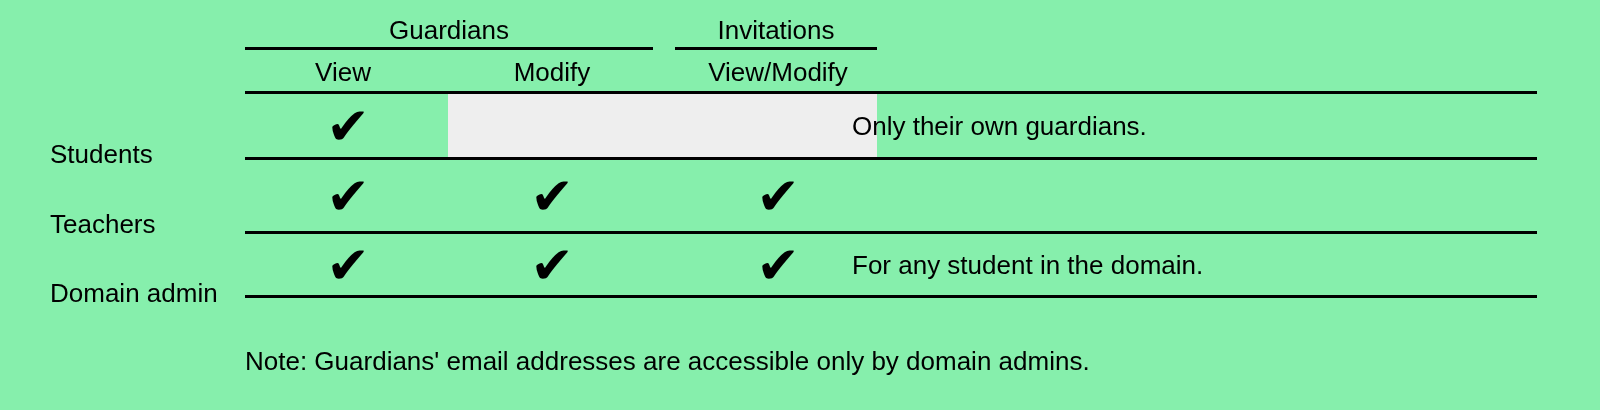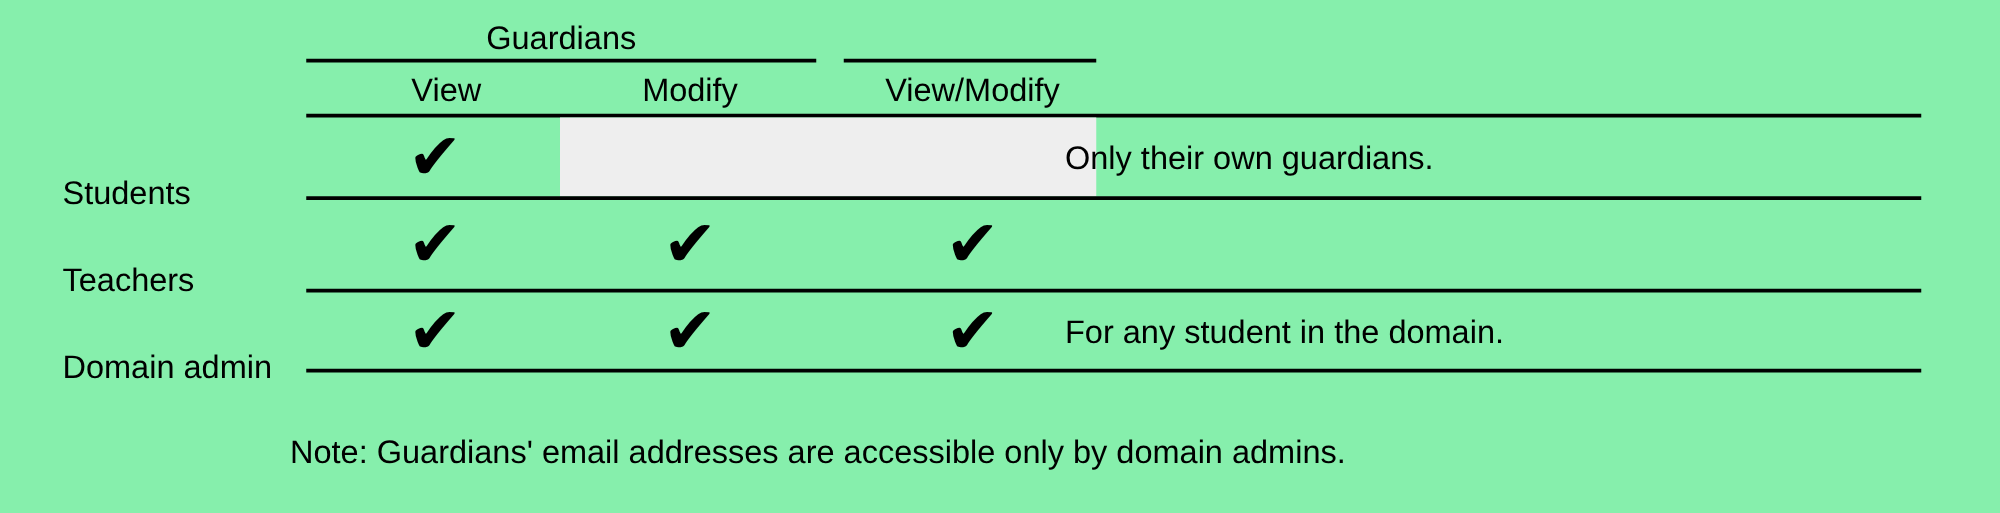--- a/index.html
+++ b/index.html
@@ -35,21 +35,21 @@
   }
   .group-guardians   { left: 449px; }
   .group-invitations { left: 776px; }
 
   .col-header {
     position: absolute;
     top: 57px;
     transform: translateX(-50%);
     white-space: nowrap;
   }
-  .col-view        { left: 357px; }
+  .col-view        { left: 343px; }
   .col-modify      { left: 552px; }
   .col-viewmodify  { left: 778px; }
 
   .shade {
     position: absolute;
     left: 448px;
     top: 94px;
     width: 429px;
     height: 63px;
     background: #eeeeee;
@@ -87,31 +87,32 @@
     position: absolute;
     left: 852px;
     width: 660px;
     display: flex;
     align-items: center;
     line-height: 32px;
   }
 
   .footnote {
     position: absolute;
-    left: 232px;
+    left: 245px;
     top: 346px;
     white-space: nowrap;
   }
 </style>
 </head>
 <body>
 
 <div class="canvas">
 
   <div class="group-label group-guardians">Guardians</div>
+  <div class="group-label group-invitations">Invitations</div>
 
   <div class="rule rule-guardians"></div>
   <div class="rule rule-invitations"></div>
 
   <div class="col-header col-view">View</div>
   <div class="col-header col-modify">Modify</div>
   <div class="col-header col-viewmodify">View/Modify</div>
 
   <div class="rule rule-header"></div>
 

